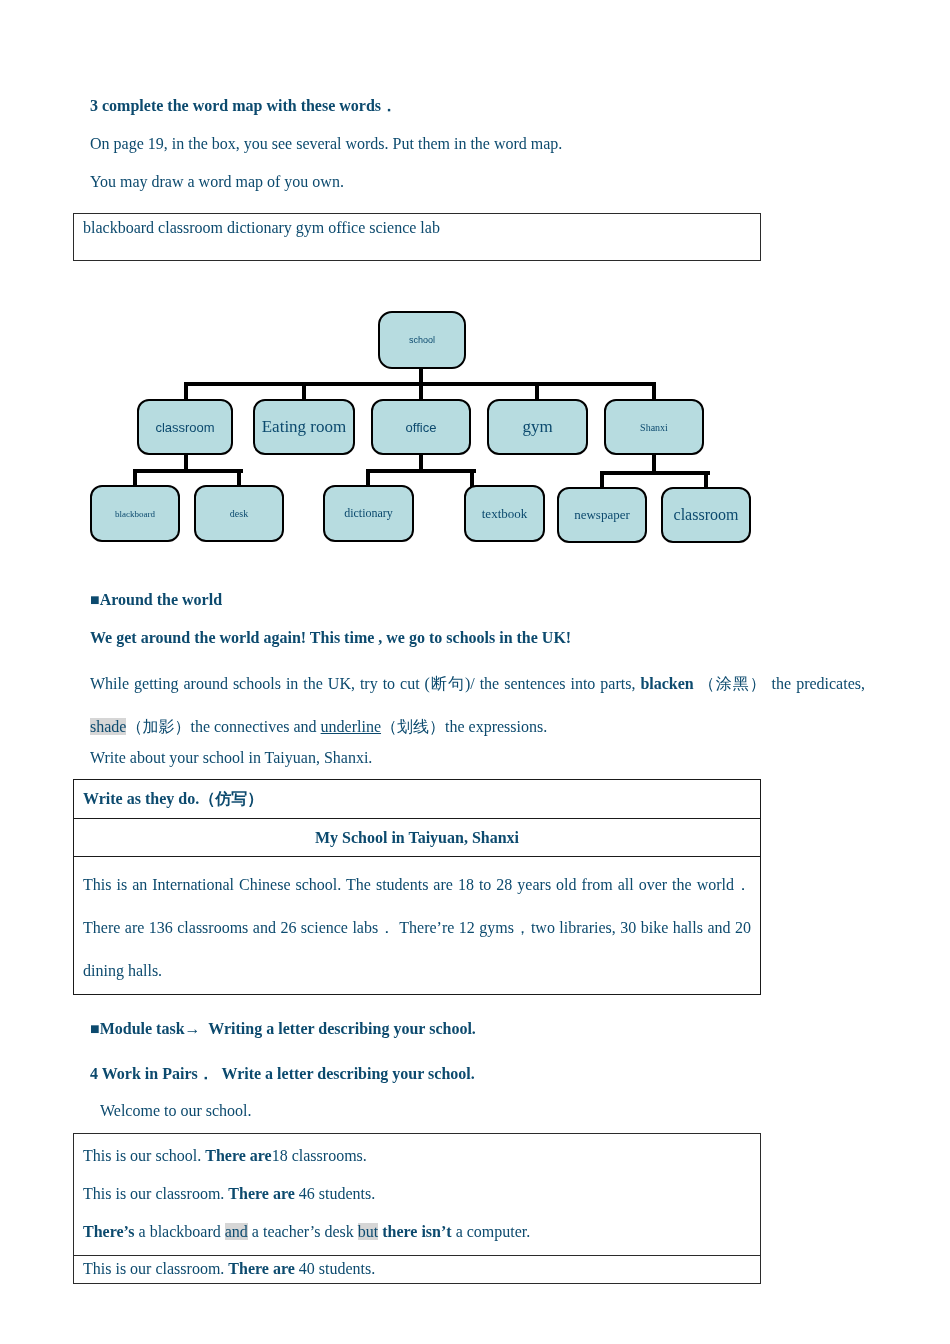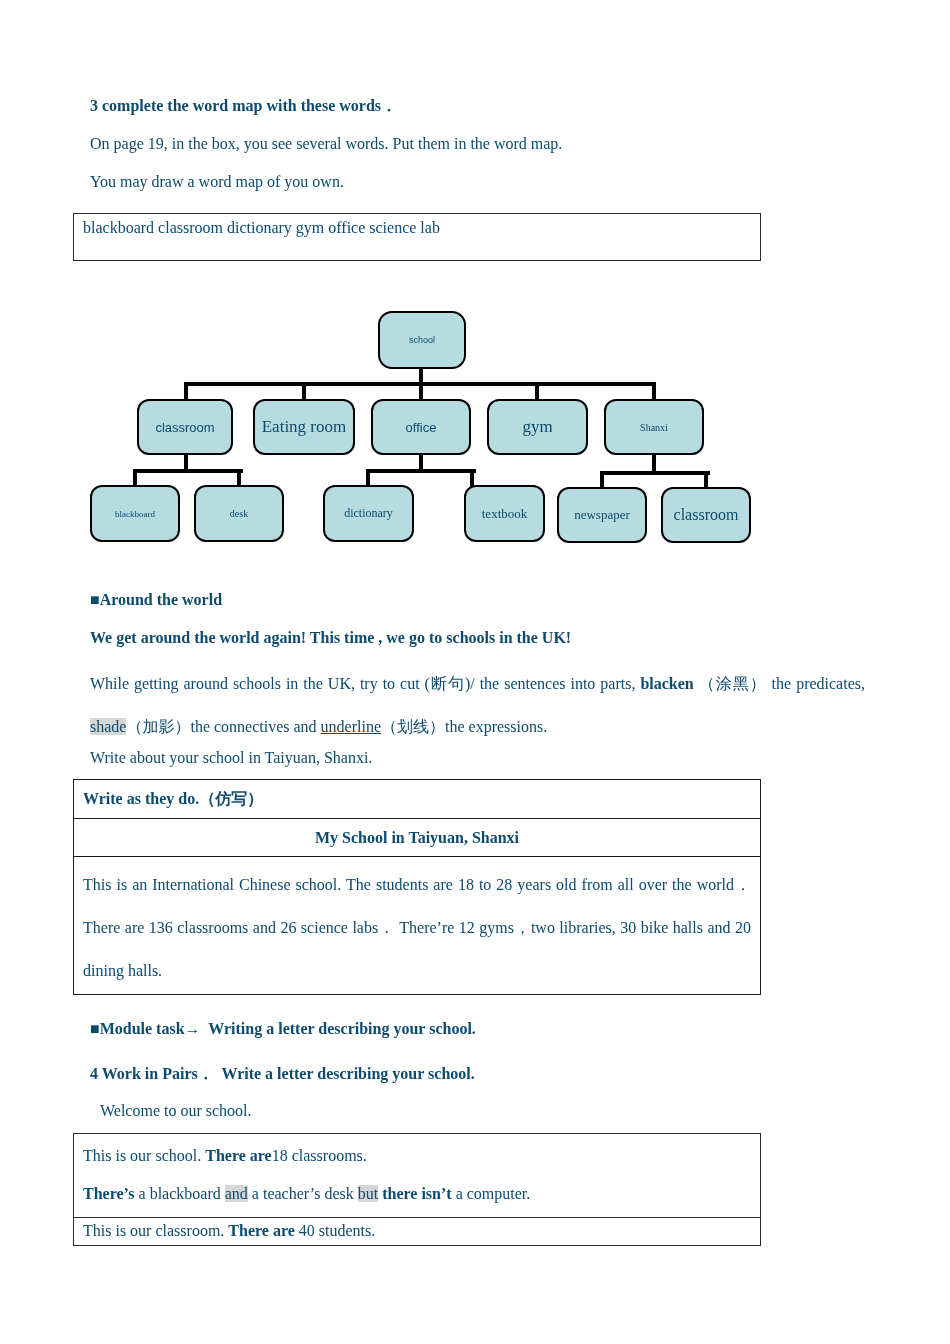--- a/index.html
+++ b/index.html
@@ -145,20 +145,21 @@
         </tr>
   </tbody>
     </table>
 
   <p class="bold ml pre" style="margin-top:24px;">■Module task→  Writing a letter describing your school.</p>
   <p class="bold ml pre" style="margin-top:25px;">4 Work in Pairs．  Write a letter describing your school.</p>
   <p class="welcome">Welcome to our school.</p>
 
   <div class="practice-box">
     <div><span>This is our school. </span><span class="bold">There are</span><span>18 classrooms.</span></div>
+    <div><span>This is our classroom. </span><span class="bold">There are</span><span> 46 students.</span></div>
     <div><span class="bold">There’s</span><span> a blackboard </span><span class="hl">and</span><span> a teacher’s desk </span><span class="hl">but</span><span> </span><span class="bold">there isn’t</span><span> a computer.</span></div>
   </div>
 
   <div class="practice-box2">
     <div><span>This is our classroom. </span><span class="bold">There are</span><span> 40 students.</span></div>
   </div>
 
 </div>
 
 </body></html>

